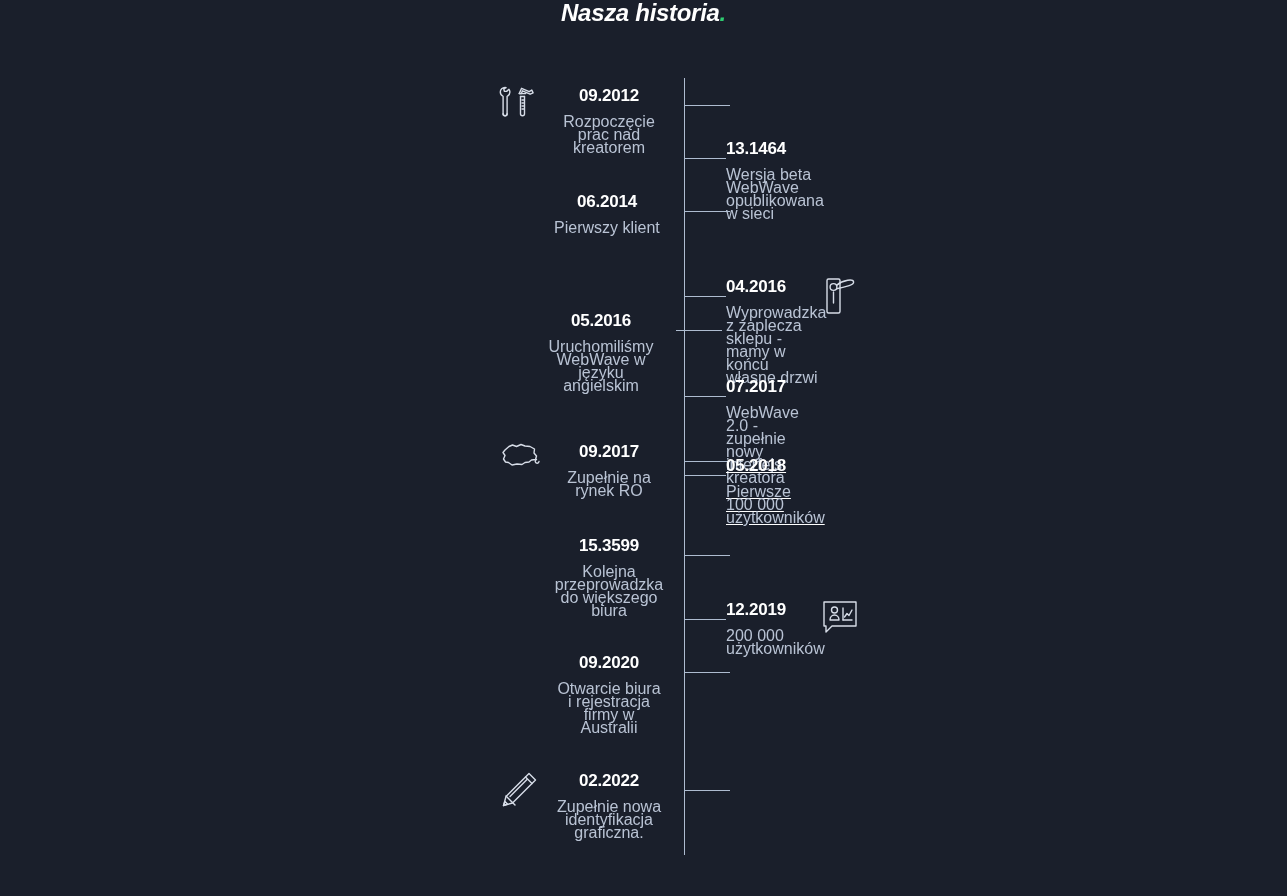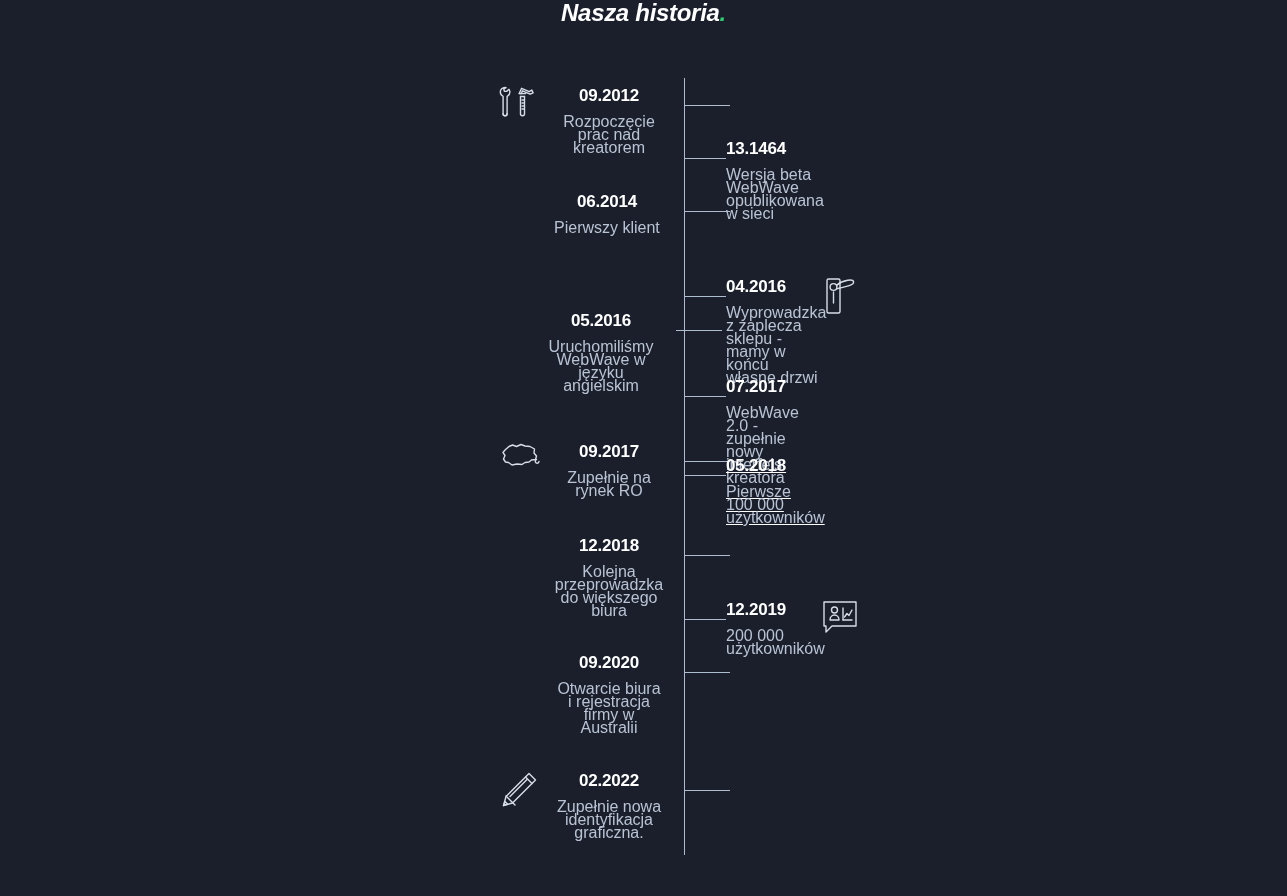--- a/index.html
+++ b/index.html
@@ -200,21 +200,21 @@
   </div>
 
   <div class="entry right" style="left:726px; top:456px;text-decoration:underline;">
     <div class="tick"></div>
     <div class="date">05.2018</div>
     <div class="desc">Pierwsze 100 000 użytkowników</div>
   </div>
 
   <div class="entry left" style="left:554px; top:536px;">
     <div class="tick"></div>
-    <div class="date">12.2018</div>
+    <div class="date">15.3599</div>
     <div class="desc">Kolejna przeprowadzka do większego biura</div>
   </div>
 
   <div class="entry right" style="left:726px; top:600px;">
     <div class="tick"></div>
     <div class="icon icon-right-side">
       <svg width="44" height="44" viewBox="0 0 44 44">
         <path d="M6 6h32v24H14l-6 6v-6H6z"></path>
         <circle cx="16.5" cy="14" r="3"></circle>
         <path d="M12 24c0-2.8 2-5 4.5-5s4.5 2.2 4.5 5z"></path>

